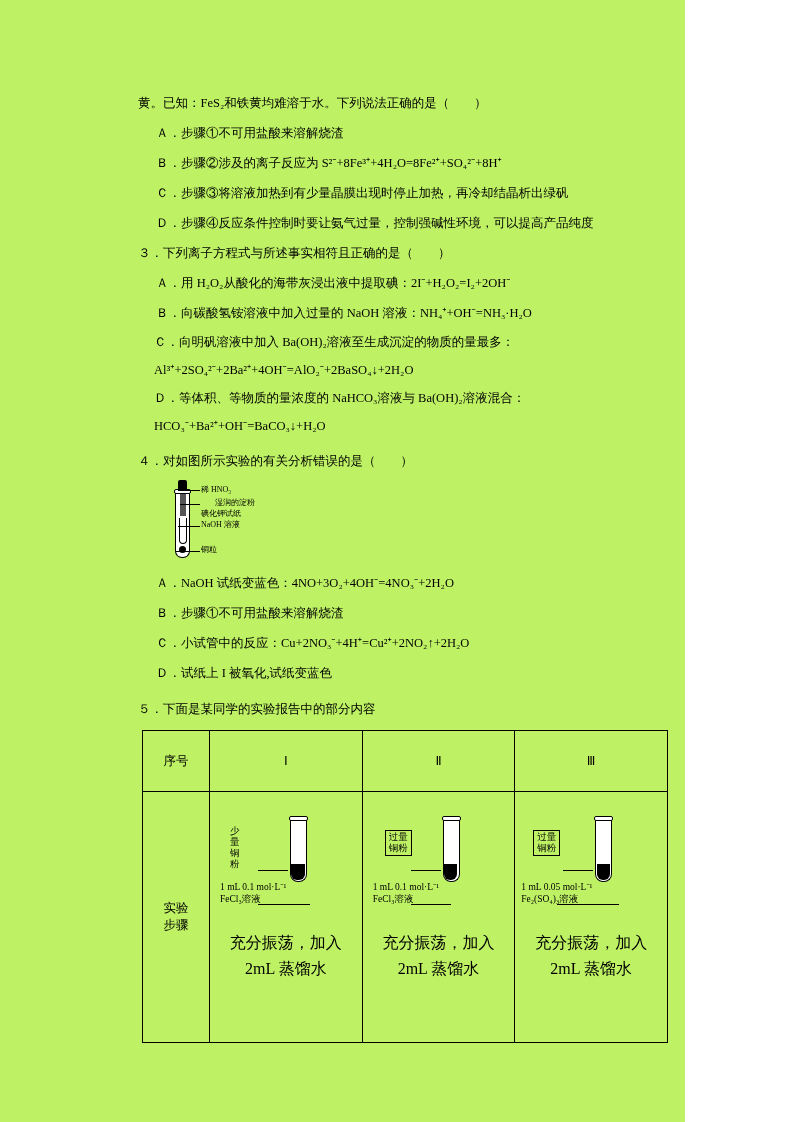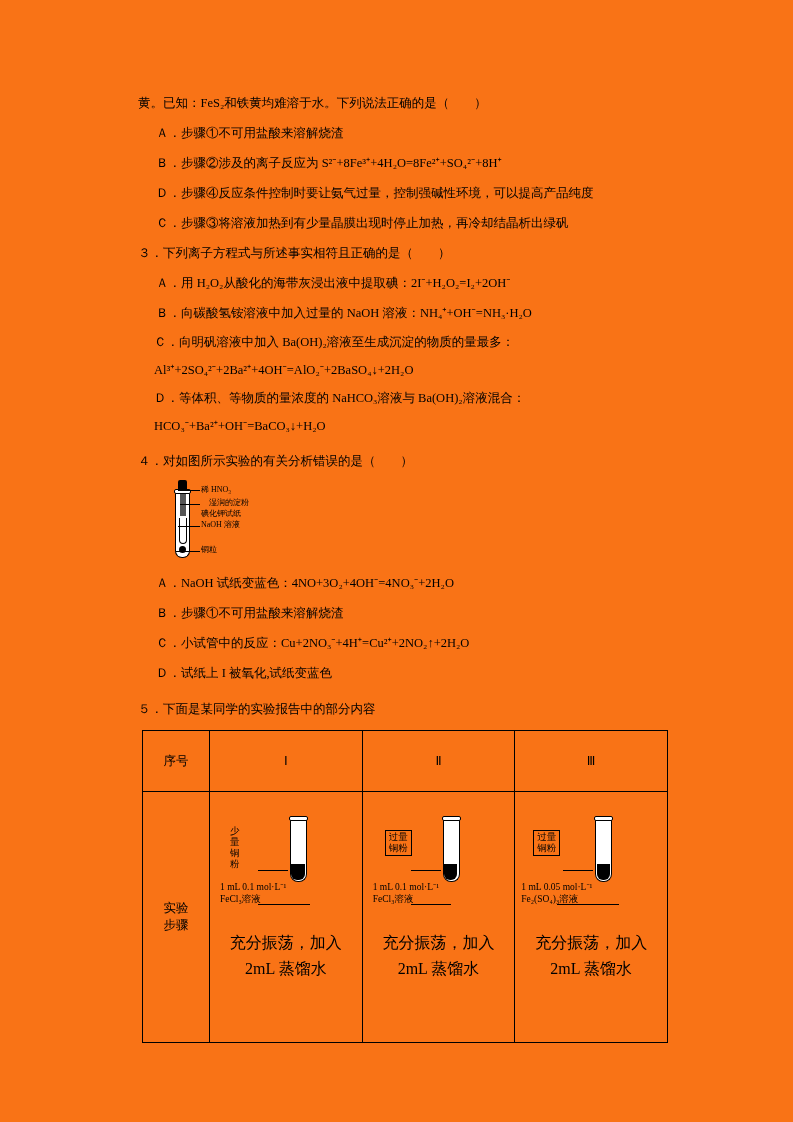--- a/index.html
+++ b/index.html
@@ -11,23 +11,23 @@
     width: 793px;
     height: 1122px;
     font-family: "Liberation Serif", serif;
     color: #000000;
     position: relative;
     overflow: hidden;
   }
   .page {
     position: absolute;
     left: 0; top: 0;
-    width: 793px;
+    width: 685px;
     height: 1122px;
-    background: #f97316;
+    background: #bef264;
   }
   .content {
     position: absolute;
     left: 138px;
     top: 88px;
     width: 530px;
   }
   .line {
     font-size: 12.5px;
     line-height: 30px;
@@ -219,22 +219,22 @@
 </style>
 </head>
 <body>
 
 <div class="page">
   <div class="content">
 
     <div class="line wrap">黄。已知：FeS₂和铁黄均难溶于水。下列说法正确的是（　　）</div>
     <div class="line opt">Ａ．步骤①不可用盐酸来溶解烧渣</div>
     <div class="line opt">Ｂ．步骤②涉及的离子反应为 S²⁻+8Fe³⁺+4H₂O=8Fe²⁺+SO₄²⁻+8H⁺</div>
+    <div class="line opt">Ｃ．步骤③将溶液加热到有少量晶膜出现时停止加热，再冷却结晶析出绿矾</div>
     <div class="line opt">Ｄ．步骤④反应条件控制时要让氨气过量，控制强碱性环境，可以提高产品纯度</div>
-    <div class="line opt">Ｃ．步骤③将溶液加热到有少量晶膜出现时停止加热，再冷却结晶析出绿矾</div>
 
     <div class="line">３．下列离子方程式与所述事实相符且正确的是（　　）</div>
     <div class="line opt">Ａ．用 H₂O₂从酸化的海带灰浸出液中提取碘：2I⁻+H₂O₂=I₂+2OH⁻</div>
     <div class="line opt">Ｂ．向碳酸氢铵溶液中加入过量的 NaOH 溶液：NH₄⁺+OH⁻=NH₃·H₂O</div>
     <div class="line wrap opt" style="padding-left:16px;line-height:28px;">Ｃ．向明矾溶液中加入 Ba(OH)₂溶液至生成沉淀的物质的量最多：Al³⁺+2SO₄²⁻+2Ba²⁺+4OH⁻=AlO₂⁻+2BaSO₄↓+2H₂O</div>
     <div class="line wrap opt" style="padding-left:16px;line-height:28px;">Ｄ．等体积、等物质的量浓度的 NaHCO₃溶液与 Ba(OH)₂溶液混合：HCO₃⁻+Ba²⁺+OH⁻=BaCO₃↓+H₂O</div>
 
     <div class="line" style="margin-top:6px;">４．对如图所示实验的有关分析错误的是（　　）</div>
 
     <div class="fig4">
@@ -242,21 +242,21 @@
         <div class="tube-body"></div>
         <div class="tube-mouth"></div>
         <div class="stopper"></div>
         <div class="strip"></div>
         <div class="inner-tube"></div>
         <div class="pellets"></div>
       </div>
       <div class="leader" style="left:24px; top:12px; width:22px;"></div>
       <div class="lbl" style="left:47px; top:7px;">稀 HNO₃</div>
       <div class="leader" style="left:26px; top:26px; width:20px;"></div>
-      <div class="lbl" style="left:55px; top:20px;">湿润的淀粉</div>
+      <div class="lbl" style="left:61px; top:20px;">湿润的淀粉</div>
       <div class="lbl" style="left:47px; top:31px;">碘化钾试纸</div>
       <div class="leader" style="left:24px; top:48px; width:22px;"></div>
       <div class="lbl" style="left:47px; top:42px;">NaOH 溶液</div>
       <div class="leader" style="left:22px; top:73px; width:24px;"></div>
       <div class="lbl" style="left:47px; top:67px;">铜粒</div>
     </div>
 
     <div class="line opt">Ａ．NaOH 试纸变蓝色：4NO+3O₂+4OH⁻=4NO₃⁻+2H₂O</div>
     <div class="line opt">Ｂ．步骤①不可用盐酸来溶解烧渣</div>
     <div class="line opt">Ｃ．小试管中的反应：Cu+2NO₃⁻+4H⁺=Cu²⁺+2NO₂↑+2H₂O</div>

